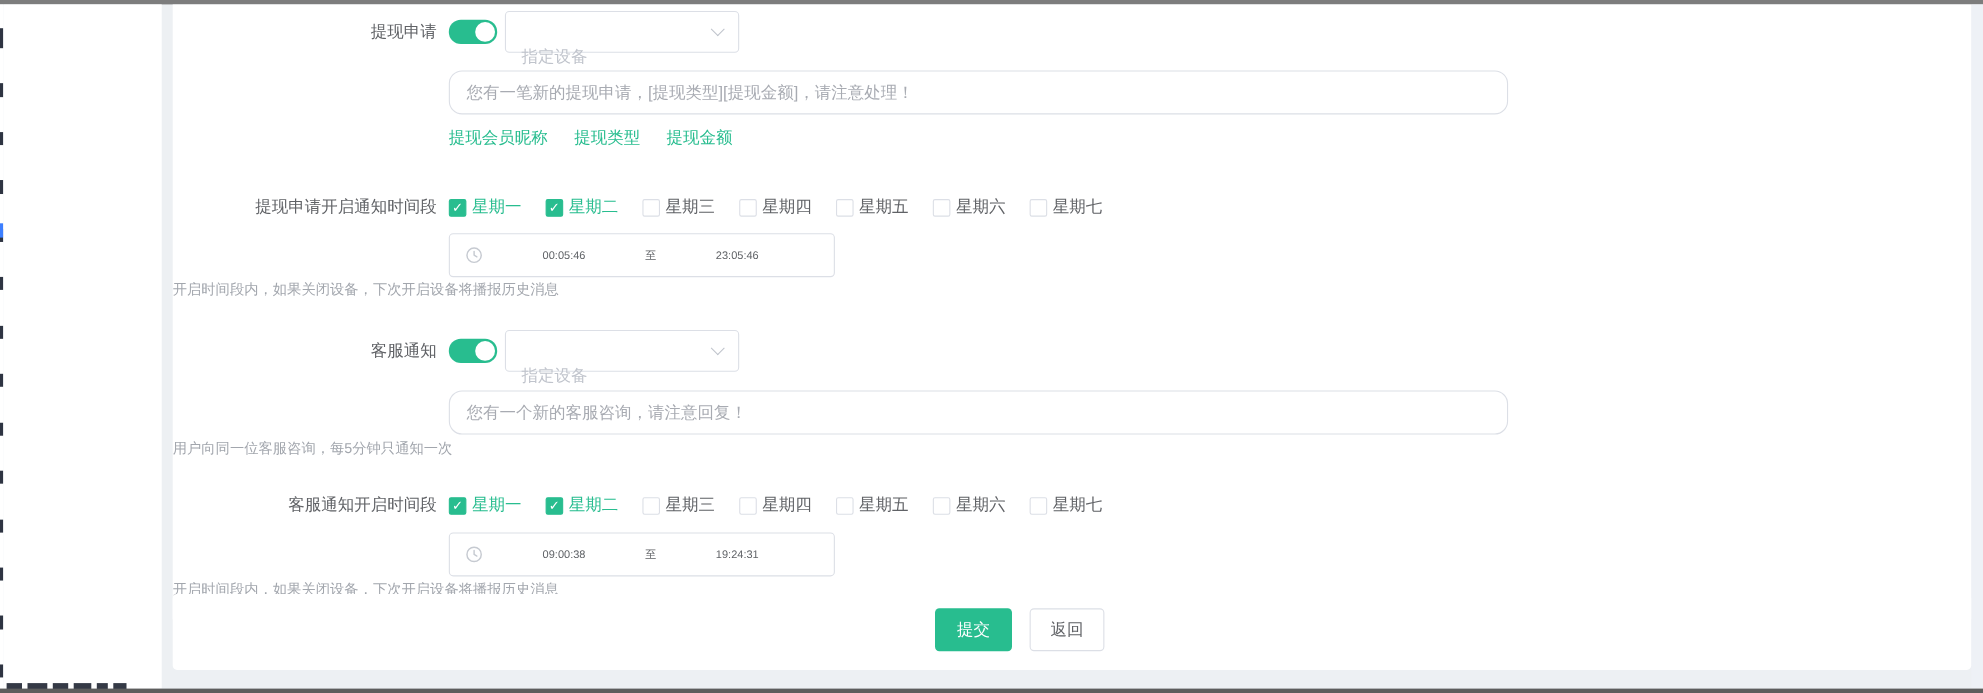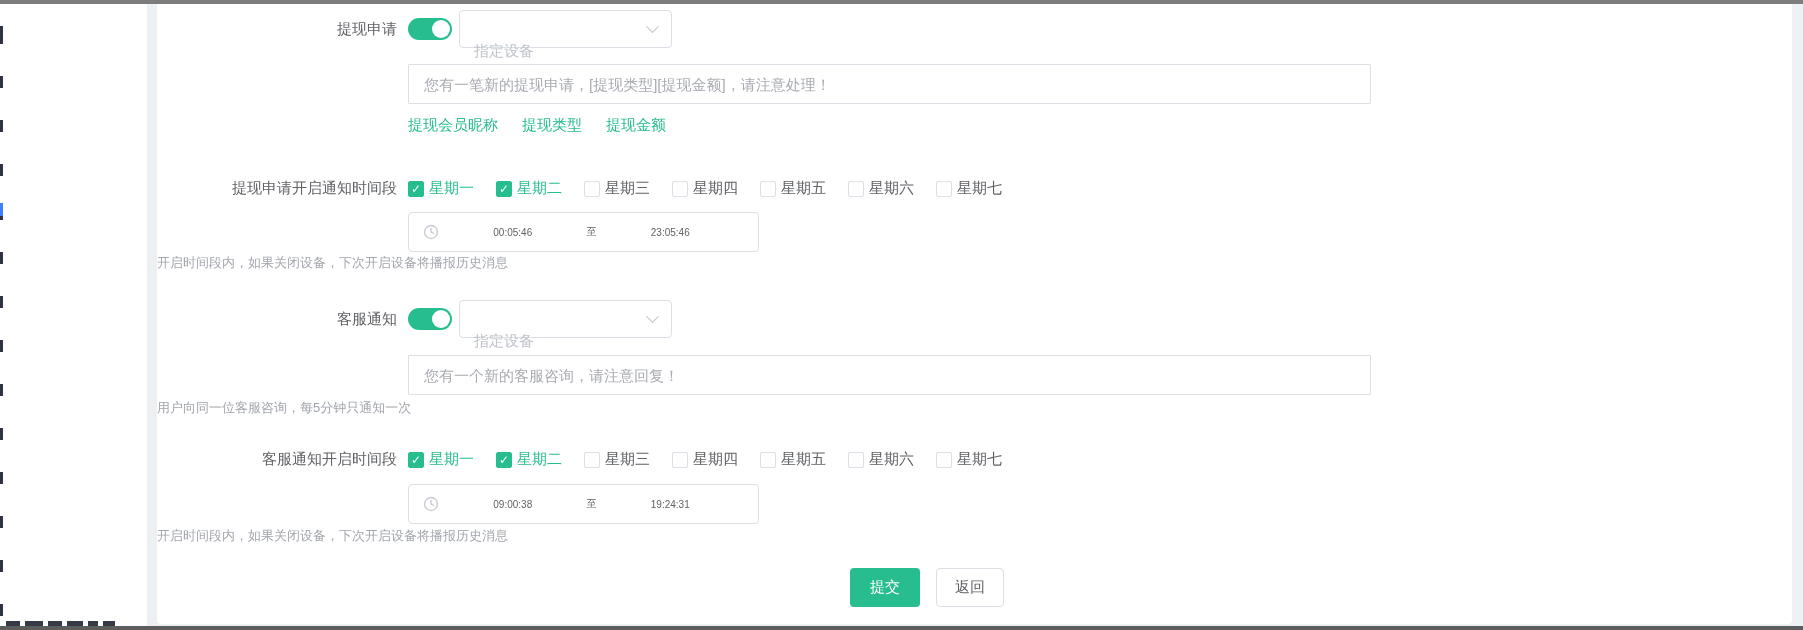--- a/index.html
+++ b/index.html
@@ -25,21 +25,21 @@
   .side-panel{position:absolute;left:3px;top:4px;width:144px;height:622px;background:#ffffff;}
   .left-strip{
     position:absolute;left:0;top:4px;width:3px;height:622px;
     background:repeating-linear-gradient(to bottom,#2e3442 0 12px,#ffffff 12px 44px);
     background-position:0 28px;
   }
   .blue-notch{position:absolute;left:0;top:203px;width:3px;height:13px;background:#3d7fff;}
   .frag{position:absolute;top:621px;height:6px;background:#353a46;}
   
   .main-card{position:absolute;left:157px;top:4px;width:1635px;height:562px;background:#fff;border-radius:0 0 4px 4px;}
-  .footer-card{position:absolute;left:157px;top:555px;width:1635px;height:69px;background:#fff;border-radius:4px;}
+  .footer-card{position:absolute;left:157px;top:540px;width:1635px;height:69px;background:#fff;border-radius:4px;}
   
   .form{position:relative;padding-top:6px;}
   .row{display:flex;align-items:center;}
   .row-label{width:240px;margin-right:11px;text-align:right;color:var(--label);flex:none;}
   .mt16{margin-top:16px;}.mt12{margin-top:12px;}.mt44{margin-top:44px;}
   .mt14{margin-top:14px;}.mt4{margin-top:4px;}.mt30{margin-top:30px;}
   .mt17{margin-top:17px;}.mt6{margin-top:6px;}.mt35{margin-top:35px;}
   .mt15{margin-top:15px;}.mt5{margin-top:5px;}
   
   .switch{position:relative;width:44px;height:22px;border-radius:11px;background:#c9ced6;flex:none;cursor:pointer;}
@@ -48,21 +48,21 @@
   .switch.checked .knob{left:24px;}
   
   .select{
     width:213px;height:38px;margin-left:7px;border:1px solid var(--border);border-radius:4px;
     display:flex;align-items:center;padding:0 14px;background:#fff;cursor:pointer;
   }
   .select .ph{color:var(--ph-light);flex:1;margin-top:45px;}
   .chevron{width:9px;height:9px;border-right:1.5px solid var(--ph-light);border-bottom:1.5px solid var(--ph-light);transform:rotate(45deg) translate(-2px,-2px);flex:none;}
   
   .text-input{
-    width:963px;height:40px;border:1px solid var(--border);border-radius:1px;
+    width:963px;height:40px;border:1px solid var(--border);border-radius:12px;
     padding:0 15px;font-size:15px;color:#606266;outline:none;
     font-family:"Liberation Sans","DejaVu Sans",sans-serif;background:#fff;
   }
   .text-input::placeholder{color:var(--ph-dark);opacity:1;}
   
   .link{color:var(--accent);margin-right:24px;cursor:pointer;}
   
   .cb{display:inline-flex;align-items:center;margin-right:22px;cursor:pointer;}
   .cb .box{
     width:16px;height:16px;border:1px solid var(--border);border-radius:2px;background:#fff;

